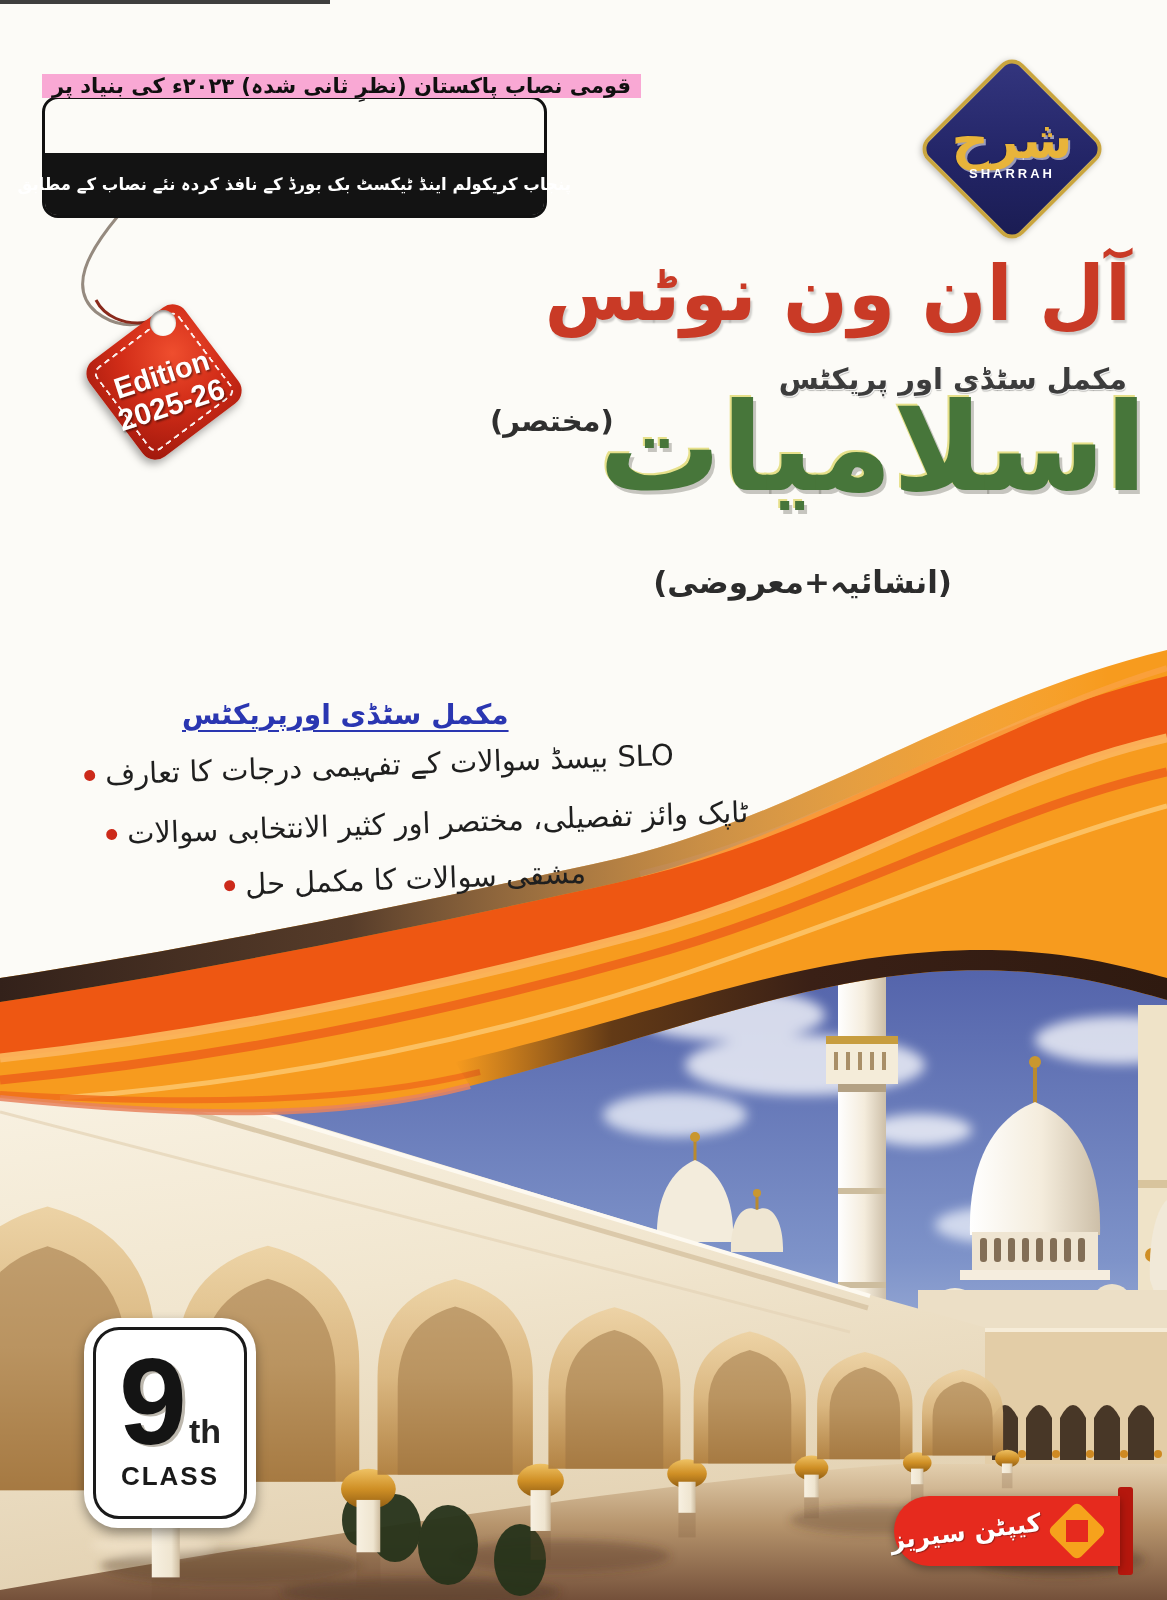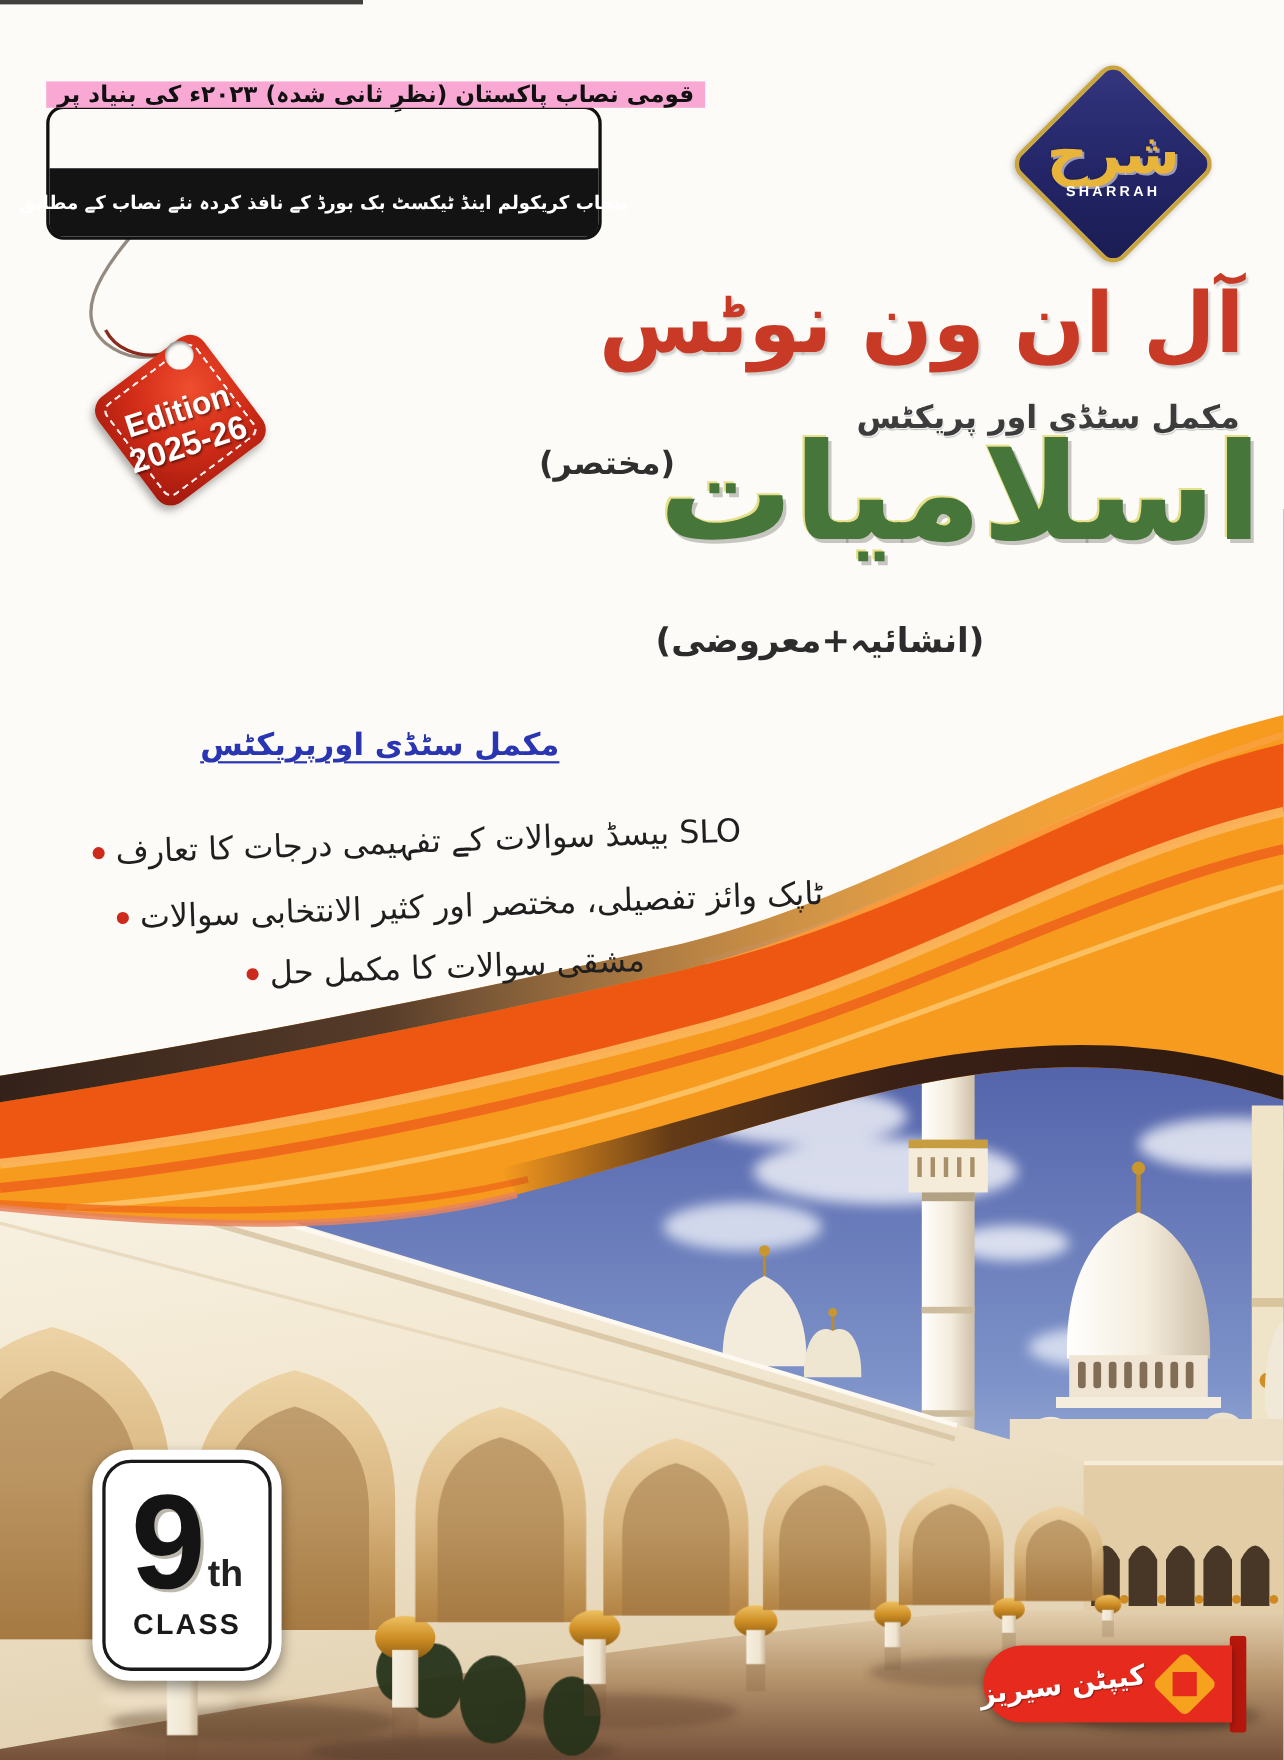--- a/index.html
+++ b/index.html
@@ -55,25 +55,25 @@
   .series-title{right:36px;top:248px;font-size:76px;font-weight:bold;color:#c93a26;
     direction:rtl;line-height:1.2;z-index:2;text-shadow:2px 3px 2px rgba(0,0,0,.18);}
   .series-subtitle{right:40px;top:362px;font-size:29px;font-weight:bold;color:#3c3c3c;
     direction:rtl;z-index:2;text-shadow:1px 1px 0 rgba(255,255,255,.8),1px 2px 1px rgba(0,0,0,.25);}
 
   
   .subject-title{right:20px;top:378px;font-size:122px;font-weight:bold;color:#47763a;
     direction:rtl;line-height:1.15;z-index:2;
     text-shadow:-2px -2px 0 #e6e08a,3px 4px 0 rgba(110,110,100,.38);}
   .subject-tag{left:490px;top:404px;font-size:29px;font-weight:bold;color:#2f2f2f;direction:rtl;z-index:2;}
-  .subject-type{left:596px;top:564px;width:336px;text-align:left;font-size:31px;font-weight:bold;
+  .subject-type{left:616px;top:564px;width:336px;text-align:right;font-size:31px;font-weight:bold;
     color:#2c2c2c;direction:rtl;z-index:2;}
 
   
-  .features-heading{left:182px;top:660px;font-size:28px;font-weight:bold;color:#2a36b1;
+  .features-heading{left:182px;top:698px;font-size:28px;font-weight:bold;color:#2a36b1;
     direction:rtl;z-index:2;text-decoration:underline;text-underline-offset:6px;}
   .feat{display:flex;align-items:center;gap:10px;z-index:2;transform:rotate(-2deg);}
   .feat .dot{width:11px;height:11px;border-radius:50%;background:#cc2a1a;flex:0 0 auto;}
   .feat .txt{font-size:29px;color:#1f1f1f;font-weight:500;direction:rtl;white-space:nowrap;}
   .feat1{left:84px;top:748px;}
   .feat2{left:106px;top:806px;}
   .feat3{left:224px;top:862px;}
 
   
   .badge{left:84px;top:1318px;width:172px;height:210px;background:#fff;border-radius:34px;

